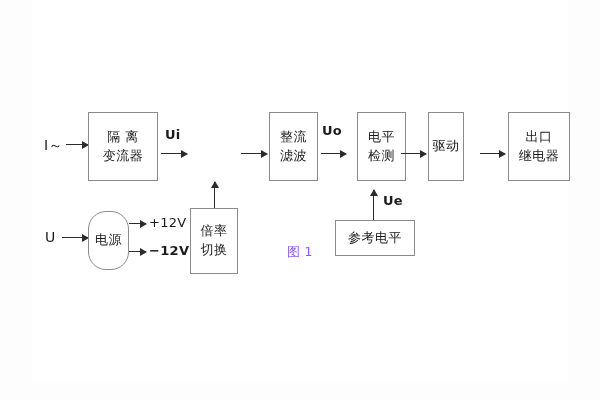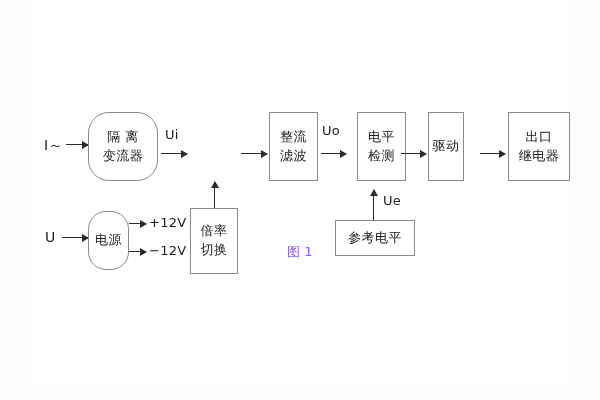--- a/index.html
+++ b/index.html
@@ -76,34 +76,34 @@
   }
 
   
   .label {
     position: absolute;
     color: #1a1a1a;
     font-size: 13px;
     white-space: nowrap;
     letter-spacing: 0.3px;
   }
-  .label.sig { font-size: 13px; }
+  .label.sig { font-size: 13px; font-weight: bold; }
   .label.term { font-size: 14px; }
   .caption { position: absolute; font-size: 13px; color: #8b5cf6; }
 </style>
 </head>
 <body>
 
 <div id="canvas">
   <div class="plate"></div>
 
   <div class="label term" style="left:44px; top:137px;">I～</div>
   <div class="arrow-h" style="left:66px; top:144px; width:22px;"></div>
 
-  <div class="box" style="left:88px; top:112px; width:70px; height:69px;border-radius:21px;">
+  <div class="box" style="left:88px; top:112px; width:70px; height:69px;">
     <span class="ln">隔 离</span>
     <span class="ln">变流器</span>
   </div>
 
   <div class="label sig" style="left:165px; top:127px;">Ui</div>
   <div class="arrow-h" style="left:161px; top:153px; width:26px;"></div>
 
 
   <div class="arrow-h" style="left:241px; top:153px; width:26px;"></div>
 
@@ -137,21 +137,21 @@
   <div class="arrow-h" style="left:62px; top:237px; width:26px;"></div>
 
   <div class="box one-line" style="left:88px; top:211px; width:41px; height:59px;border-radius:18px;">
     <span class="ln">电源</span>
   </div>
 
   <div class="arrow-h" style="left:129px; top:223px; width:17px;"></div>
   <div class="label" style="left:149px; top:215px;">+12V</div>
 
   <div class="arrow-h" style="left:129px; top:251px; width:17px;"></div>
-  <div class="label" style="left:149px; top:243px;">−12V</div>
+  <div class="label" style="left:149px; top:243px;font-weight:bold;">−12V</div>
 
   <div class="box" style="left:190px; top:208px; width:48px; height:66px;">
     <span class="ln">倍率</span>
     <span class="ln">切换</span>
   </div>
 
   <div class="arrow-v" style="left:214px; top:182px; height:26px;"></div>
 
   <div class="caption" style="left:287px; top:243px;">图 1</div>
 

